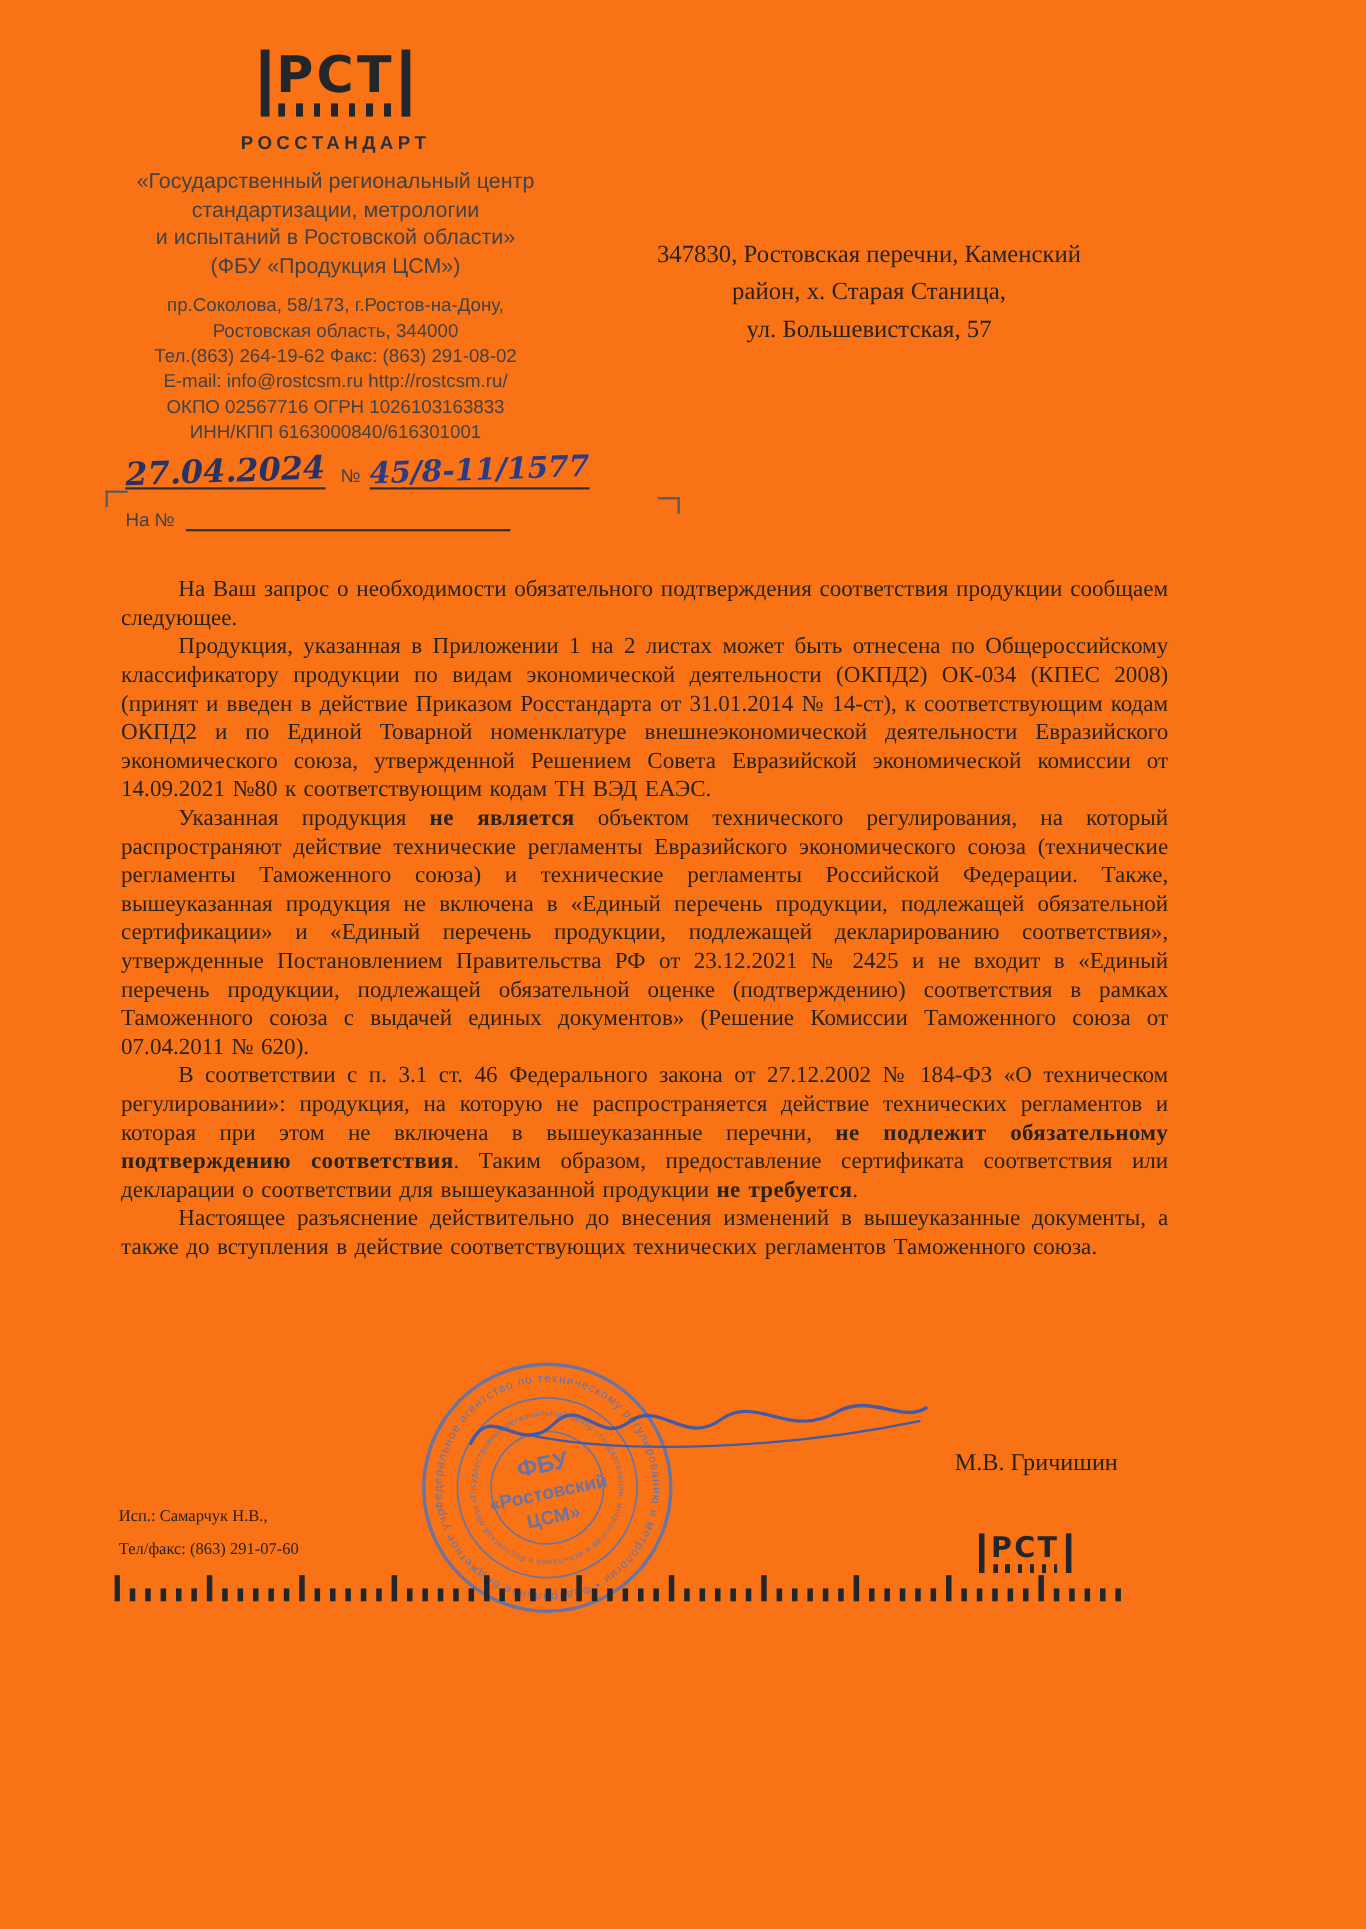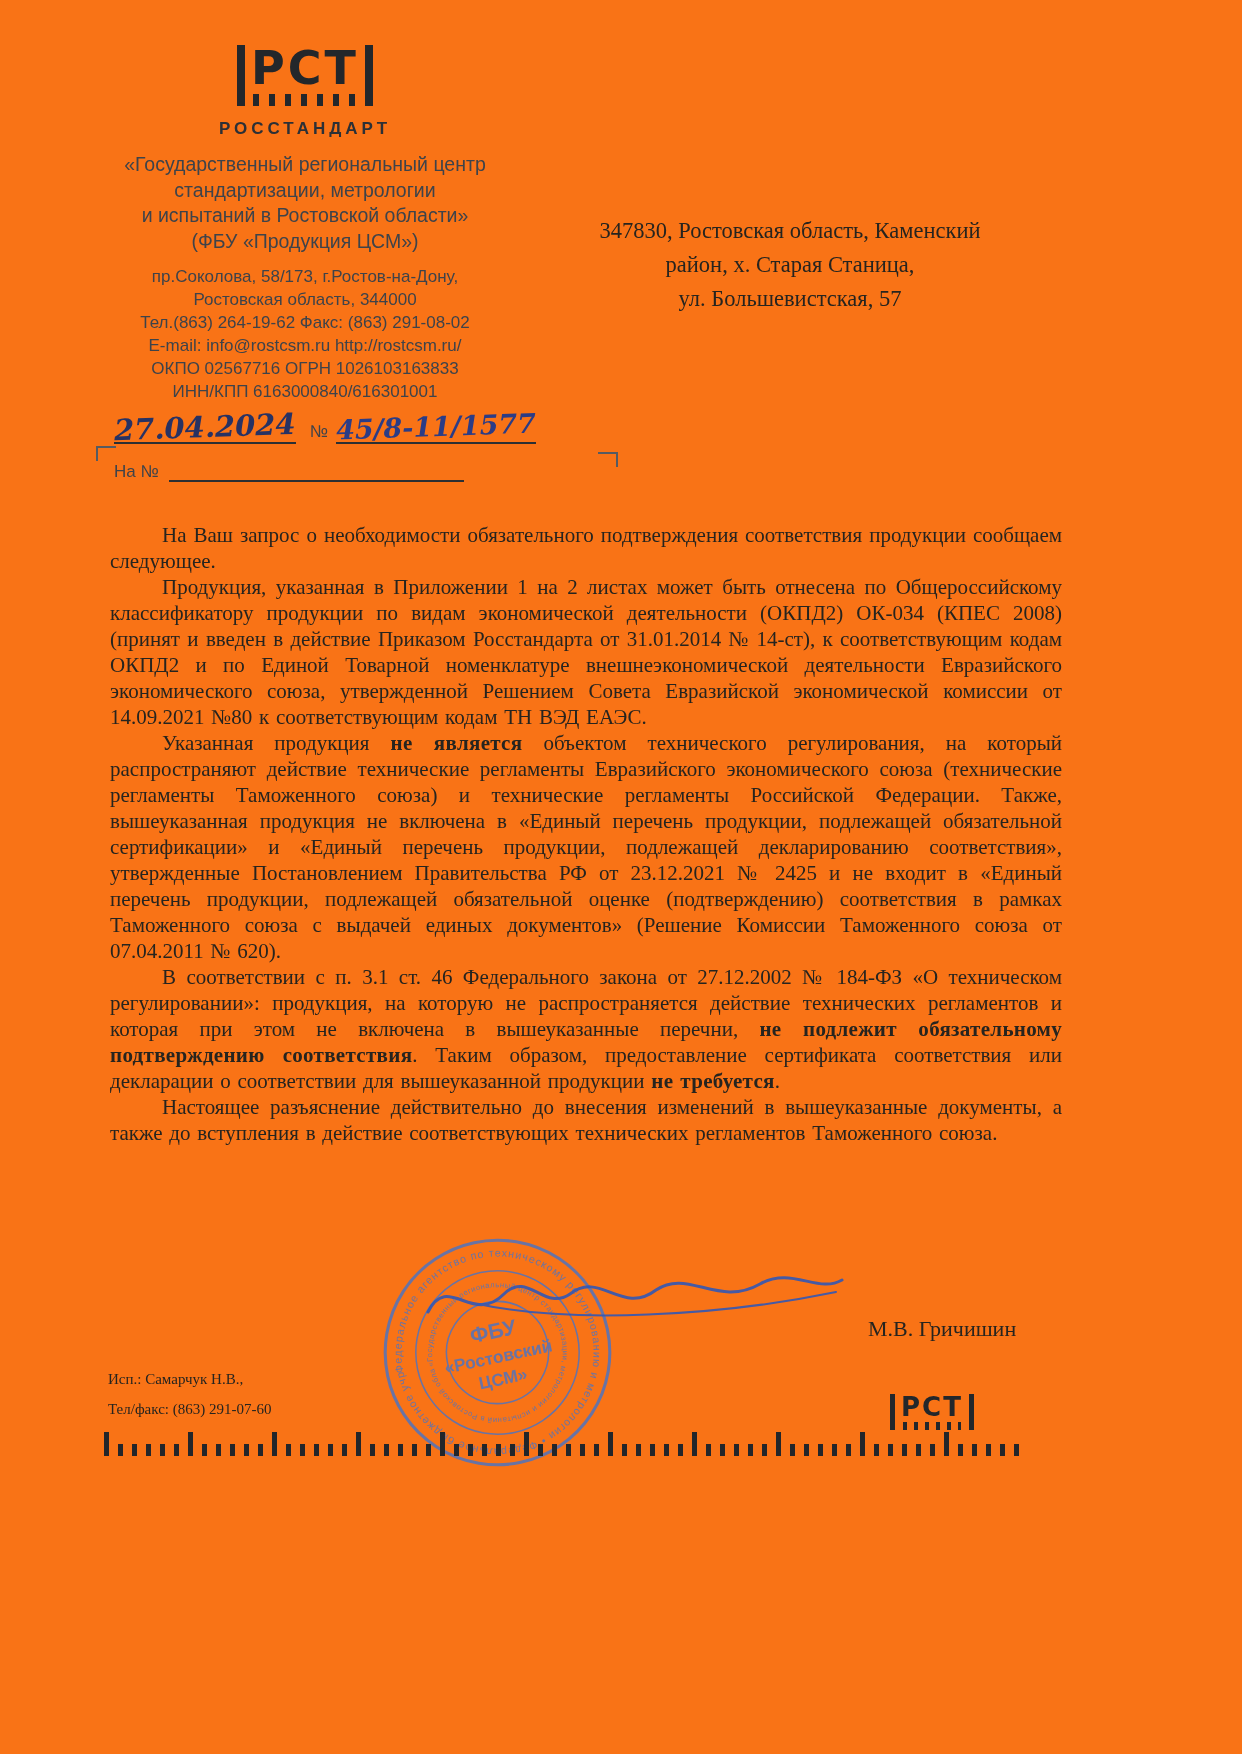--- a/index.html
+++ b/index.html
@@ -103,21 +103,21 @@
         <span class="hand num">45/8-11/1577</span>
       </span>
     </div>
     <div class="ref-row">
       <span class="ref-label">На №</span>
       <span class="ref-underline"></span>
     </div>
   </div>
 
   <div class="recipient-addr">
-    <div>347830, Ростовская область, Каменский</div>
+    <div>347830, Ростовская перечни, Каменский</div>
     <div>район, х. Старая Станица,</div>
     <div>ул. Большевистская, 57</div>
   </div>
 
   <div class="corner cl"></div>
   <div class="corner cr"></div>
 
   <div class="bodytext">
       <p><span>На Ваш запрос о необходимости обязательного подтверждения соответствия продукции сообщаем следующее.</span></p>
       <p><span>Продукция, указанная в Приложении 1 на 2 листах может быть отнесена по Общероссийскому классификатору продукции по видам экономической деятельности (ОКПД2) ОК-034 (КПЕС 2008) (принят и введен в действие Приказом Росстандарта от 31.01.2014 № 14-ст), к соответствующим кодам ОКПД2 и по Единой Товарной номенклатуре внешнеэкономической деятельности Евразийского экономического союза, утвержденной Решением Совета Евразийской экономической комиссии от 14.09.2021 №80 к соответствующим кодам ТН ВЭД ЕАЭС.</span></p>

